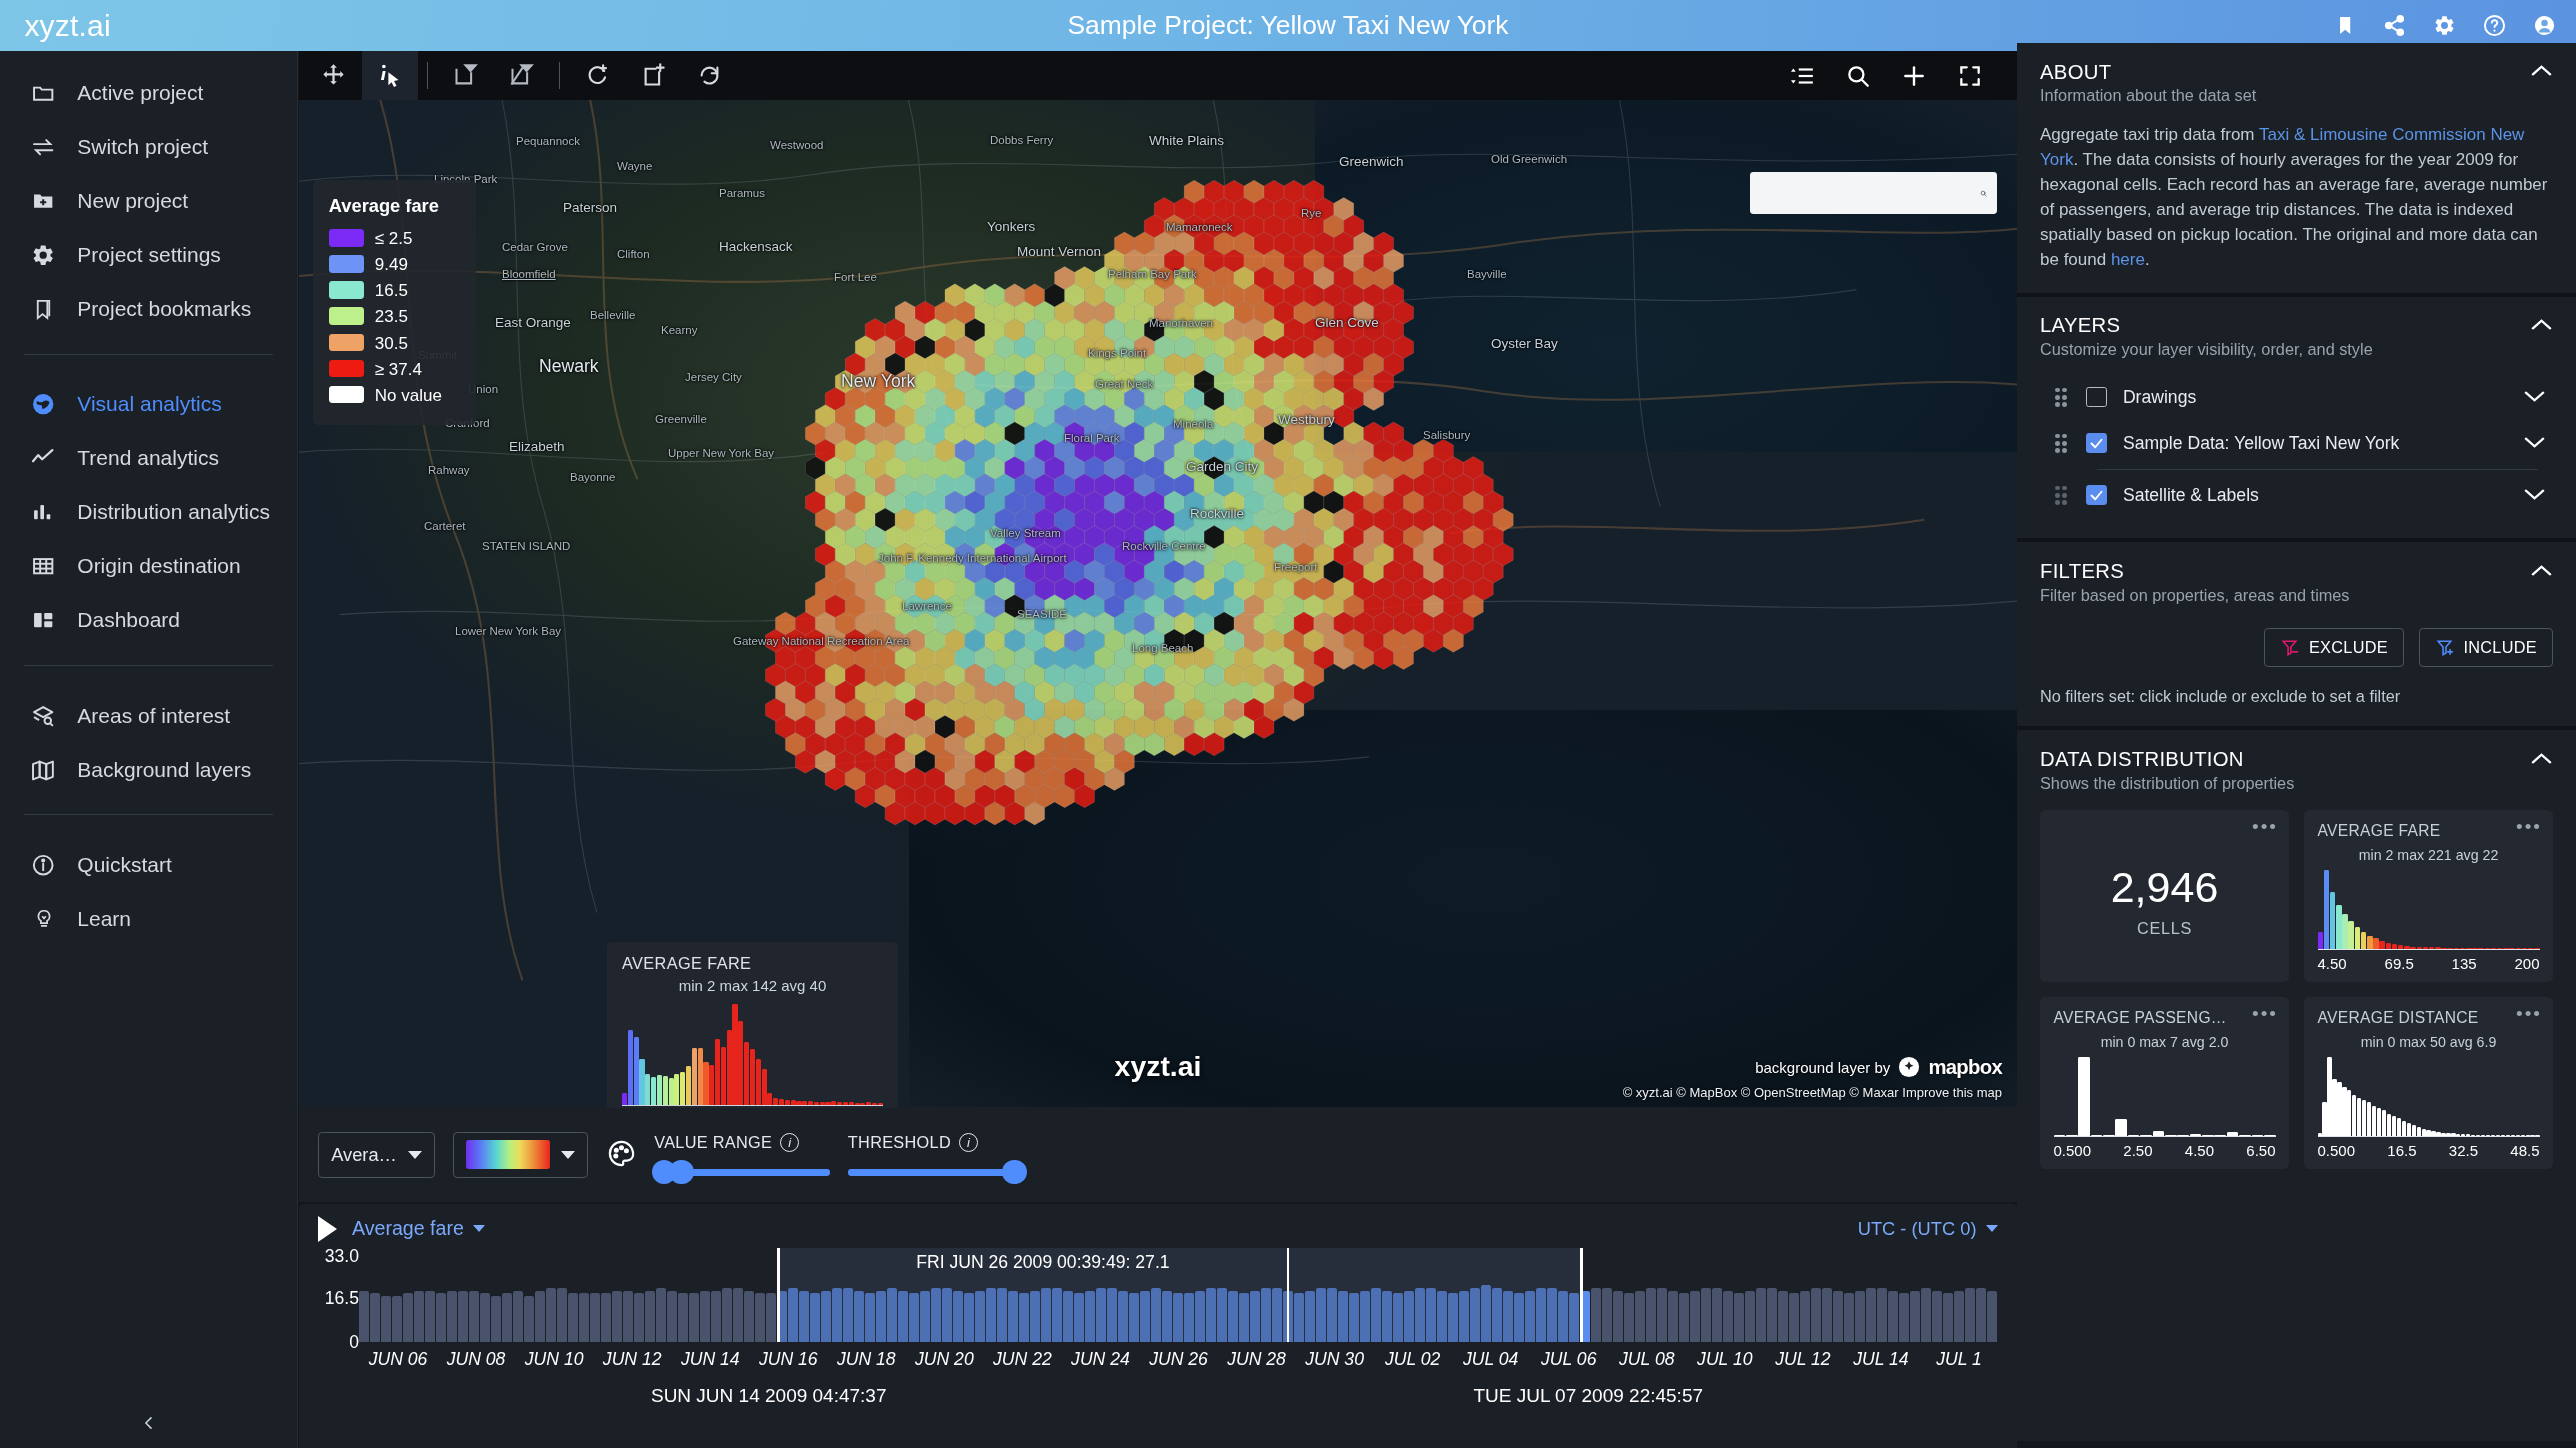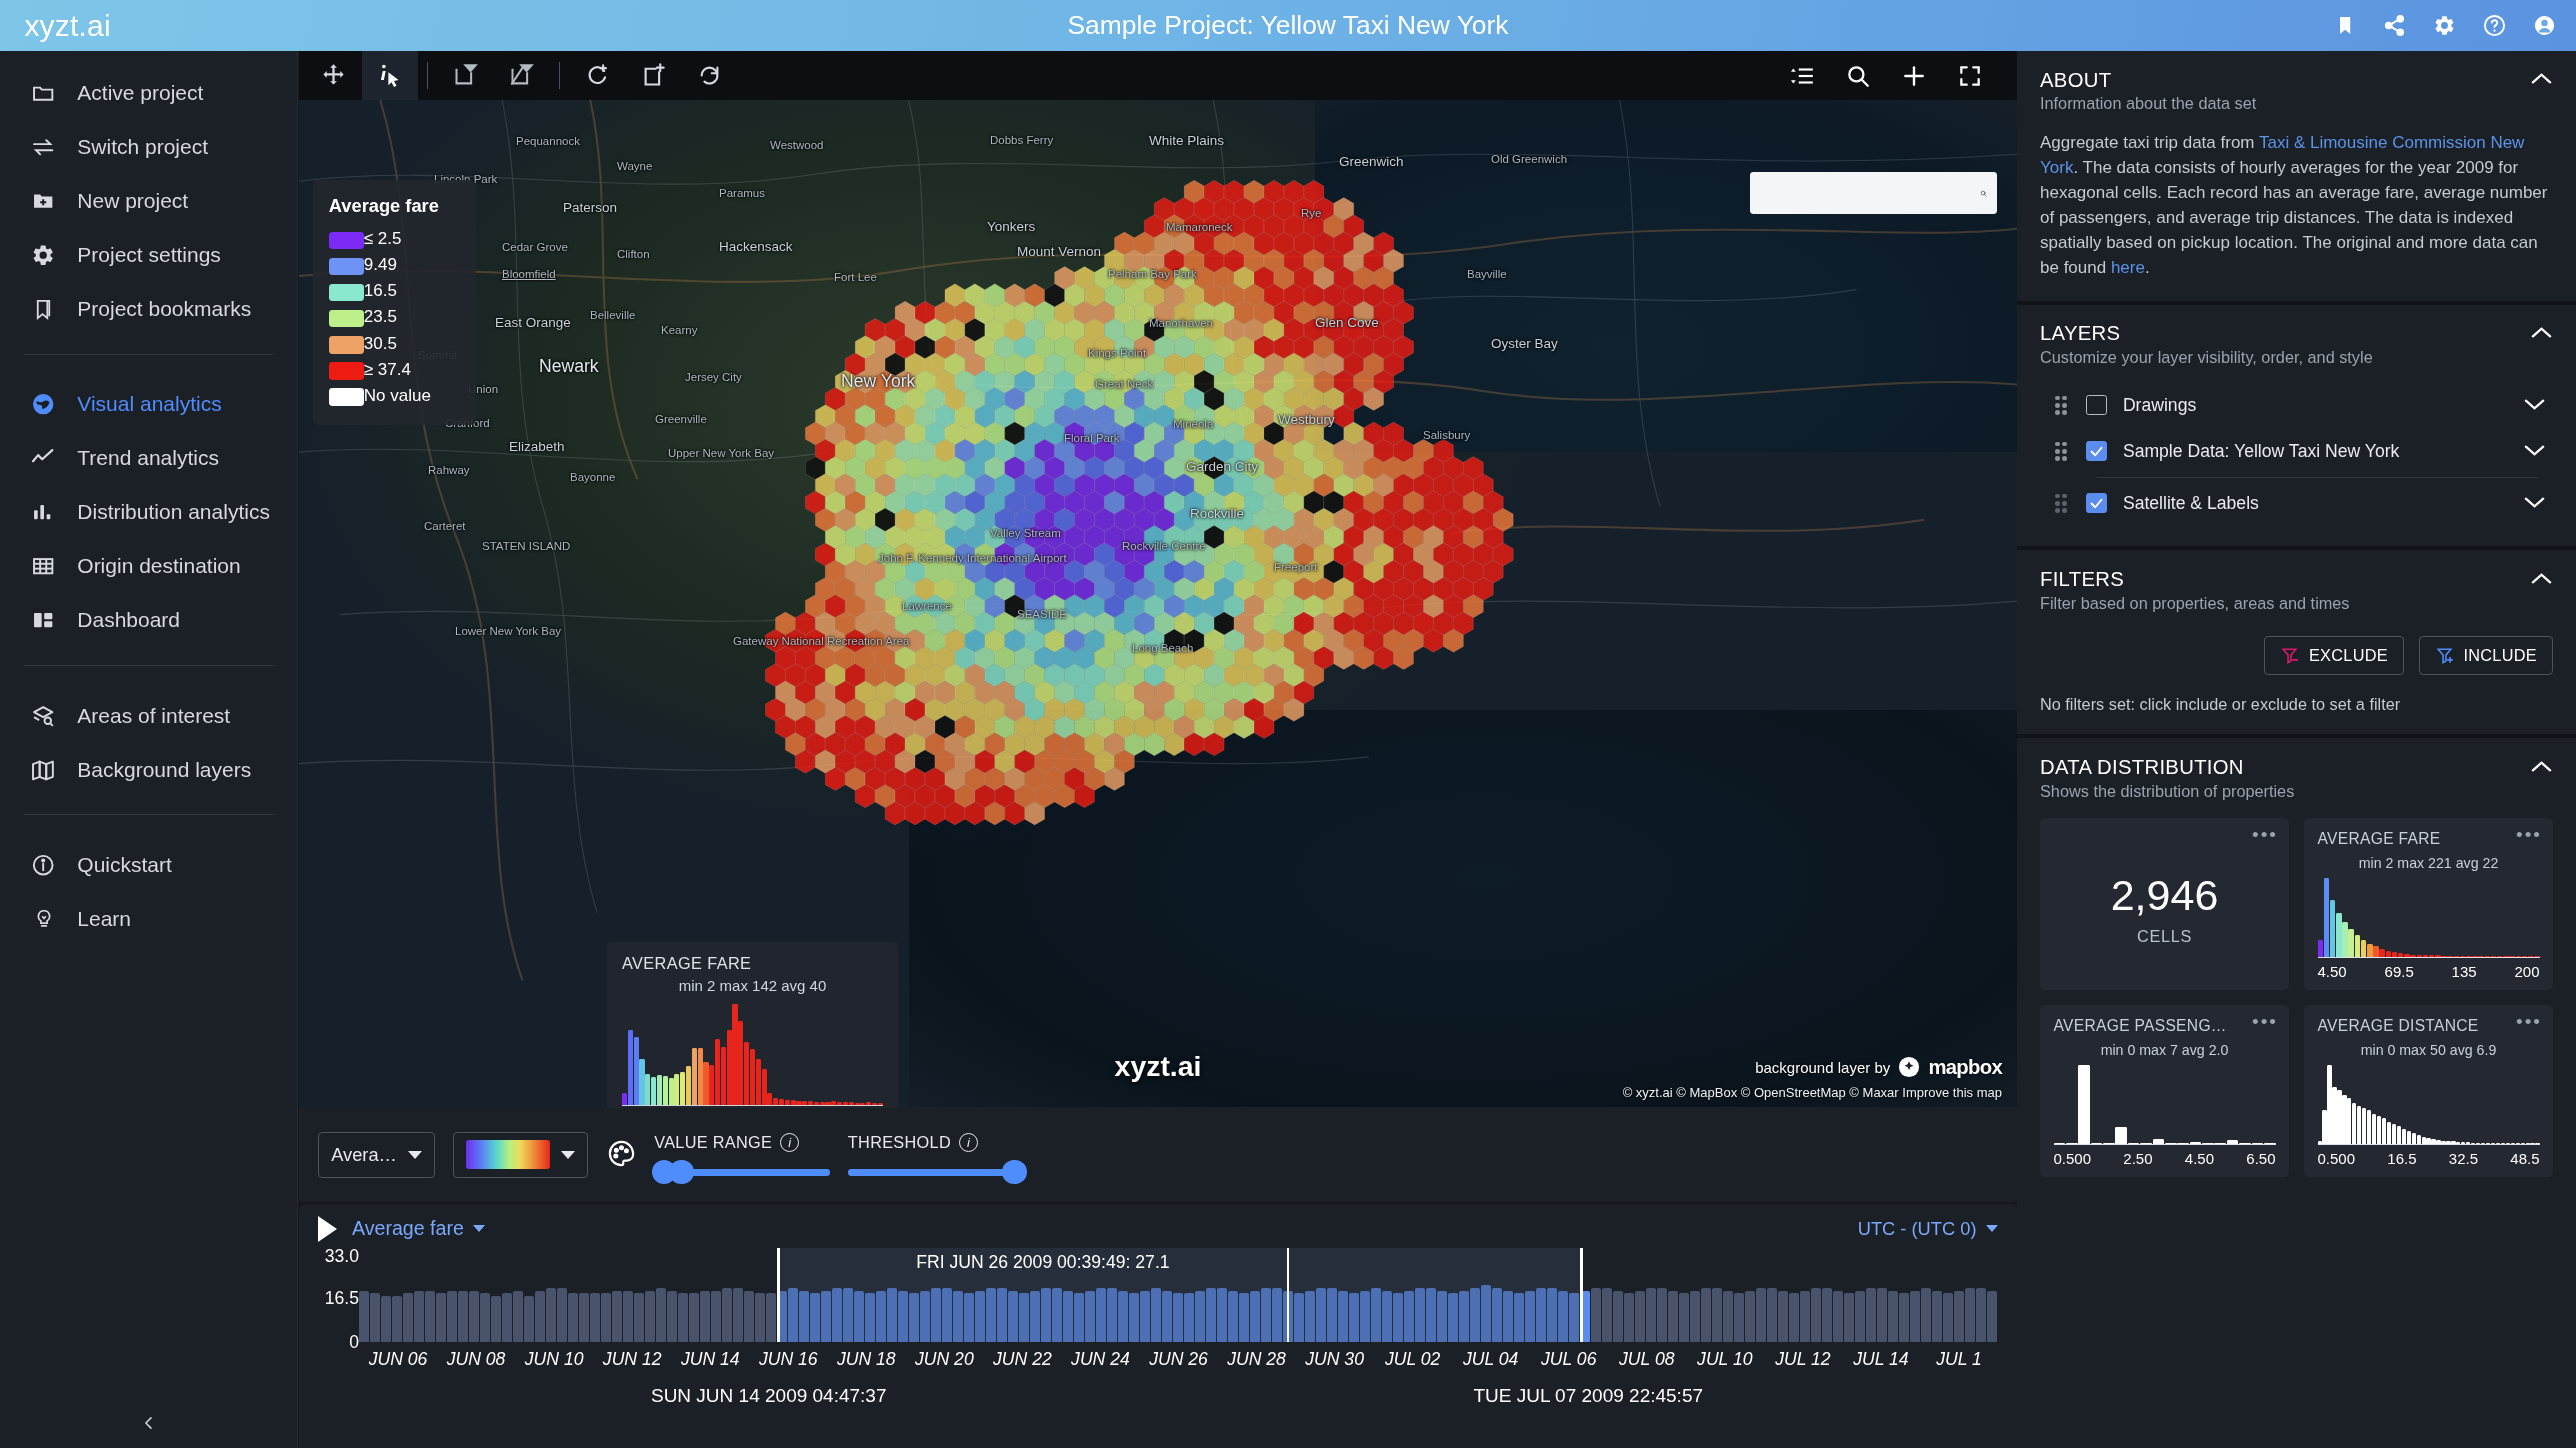--- a/index.html
+++ b/index.html
@@ -89,21 +89,21 @@
   .maplabel.sm  { font-size: 11.5px; color: #aeb8c2; }
 
   .hexlayer { position: absolute; left: 0; top: 0; width: 1718px; height: 1007px; }
 
   
   .legend {
     position: absolute; left: 13.5px; top: 80px; width: 163px;
     background: #22262dE8; border-radius: 5.4px; padding: 15px 15px 13.5px 16.3px; z-index: 6;
   }
   .legend-title { color: #fff; font-size: 18.3px; font-weight: bold; margin-bottom: 12.2px; }
-  .legend-row { display: flex; align-items: flex-end; margin-bottom: 6.1px; }
+  .legend-row { display: flex; align-items: flex-start; gap: 11px; margin-bottom: 6.1px; }
   .legend-sw { width: 35px; height: 17.6px; border-radius: 3.4px; flex: 0 0 35px; }
   .legend-lb { color: #fff; font-size: 17px; }
 
   
   .mapsearch {
     position: absolute; right: 20.3px; top: 72px; width: 247px; height: 42px;
     background: #f3f5f7; border-radius: 3.4px; display: flex; align-items: center;
     padding: 0 9.5px; z-index: 6;
   }
   .mapsearch input {
@@ -170,21 +170,21 @@
   .tl-cursor { position: absolute; top: -5.4px; bottom: 0; width: 2.7px; background: #fff; }
   .tl-hover-lbl { position:absolute; top: -1.4px; color:#fff; font-size: 17.6px; white-space: nowrap; }
 
   .tl-xaxis { margin: 6.8px 19px 0 60px; display: flex; color: #fff; font-size: 17.6px; }
   .tl-xaxis span { flex: 1 1 0; text-align: center; font-style: italic; }
   .tl-range { display: flex; margin: 15px 19px 0 60px; color:#fff; font-size: 19px; }
   .tl-range span { flex: 1 1 0; text-align: center; }
 
   
   .rpanel {
-    position: absolute; left: 2017px; top: 51px; width: 559px; height: 1398px;
+    position: absolute; left: 2017px; top: 43px; width: 559px; height: 1398px;
     background: #1b1f26; overflow: hidden;
   }
   .rsec { border-bottom: 4.1px solid #101318; padding: 17.6px 23px 20.3px 23px; position: relative; }
   .rsec h3 { color:#fff; font-size: 20.3px; font-weight: normal; letter-spacing:0.3px; }
   .rsec .sub { color:#9aa3ad; font-size: 16.3px; margin-top: 2.7px; }
   .chev-up { position:absolute; right: 23px; top: 20.3px; cursor:pointer; }
   .abouttxt { color: #c3cad2; font-size: 17px; line-height: 1.48; margin-top: 16.3px; }
   .abouttxt a { color: #5b93e6; text-decoration: none; }
 
   .layerrow { display:flex; align-items:center; gap: 16.3px; height: 46px; padding: 0 6.8px 0 15px; }

